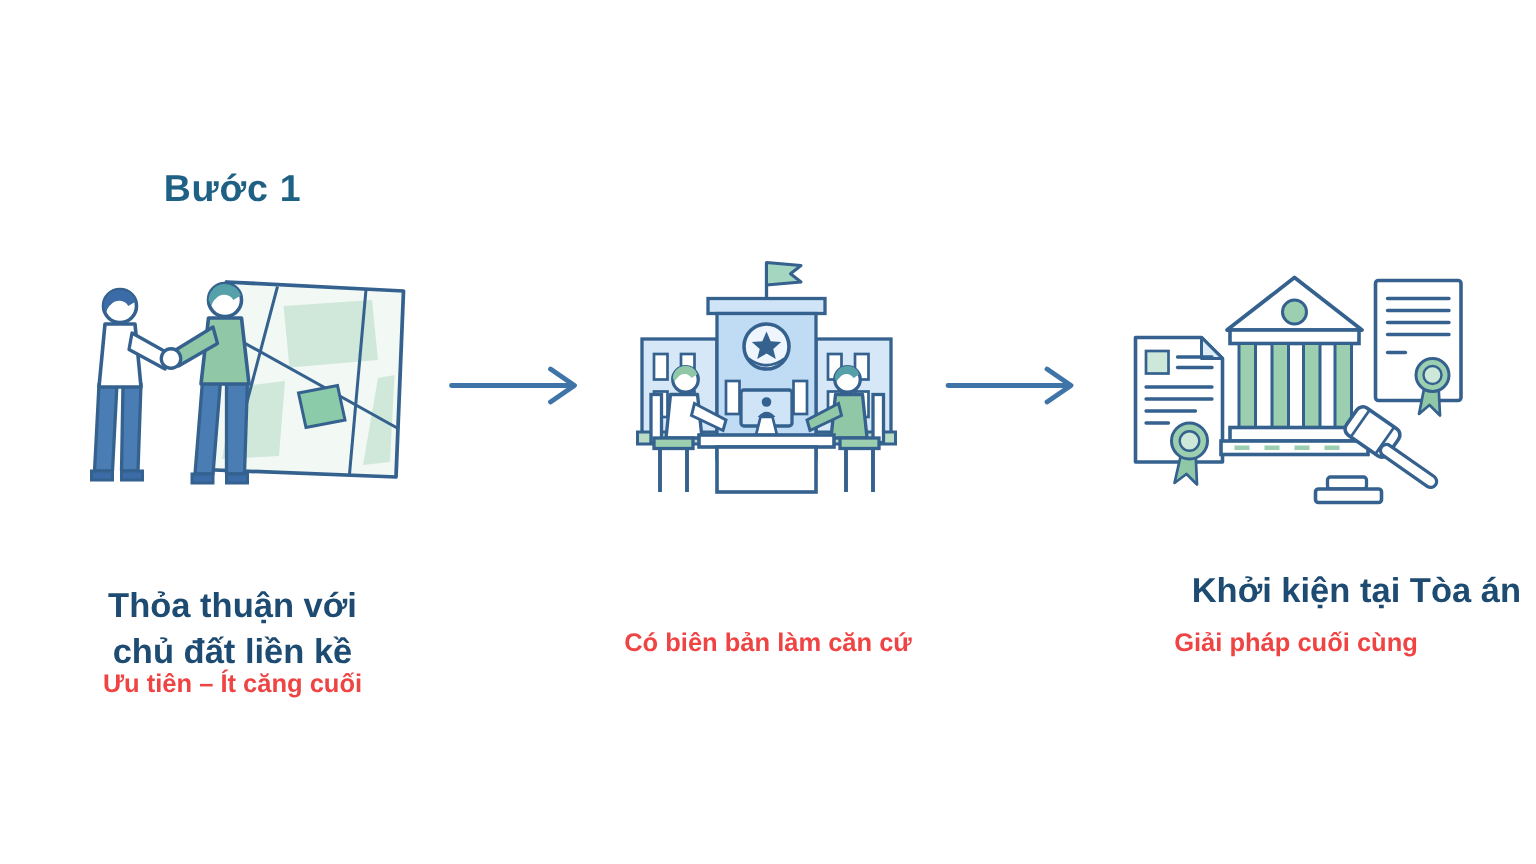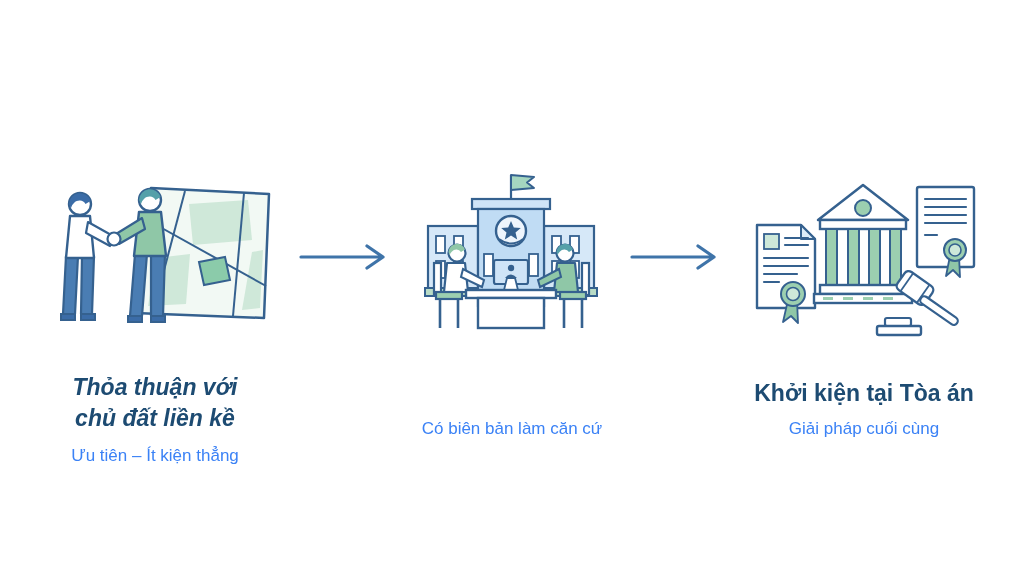--- a/index.html
+++ b/index.html
@@ -28,42 +28,43 @@
   #step2 .illus { top:166px; left:42px; }
   #step3 .illus { top:170px; left:23px; }
 
   .step-heading {
     position:absolute; left:-10px; width:300px;
     margin:0; text-align:center;
     font-size:23px; font-weight:bold; line-height:31px;
     color:#1d4b72;
     white-space:pre-line;
   }
-  #step1 .step-heading { top:372px;font-style:italic; }
+  #step1 .step-heading { top:388px; }
   #step2 .step-heading { top:378px; }
-  #step3 .step-heading { top:378px; }
+  #step3 .step-heading { top:378px;text-align:right; }
 
   .step-subtitle {
     position:absolute; left:-10px; width:300px;
     margin:0; text-align:center;
-    font-size:17px; font-weight:normal;
-    color:#3b82f6;
+    font-size:17px; font-weight:bold;
+    color:#ef4444;
   }
   #step1 .step-subtitle { top:446px; }
   #step2 .step-subtitle { top:419px; }
   #step3 .step-subtitle { top:419px; }
 
   .arrow { position:absolute; top:242px; }
   #arrow1 { left:297px; }
   #arrow2 { left:628px; }
 </style>
 </head>
 <body>
 
 <section class="step" id="step1">
+  <h2 class="step-title">Bước 1</h2>
 
   <div class="illus">
     <svg width="235" height="190" viewBox="0 0 235 190">
       <g>
         <polygon points="112,20 230,26 225,150 96,145" fill="#f2f9f4" stroke="#35618f" stroke-width="2.5" stroke-linejoin="round"></polygon>
         <polygon points="150,36 209,32 213,72 154,77" fill="#cfe8d9"></polygon>
         <polygon points="117,90 151,86 147,136 109,138" fill="#cfe8d9"></polygon>
         <polygon points="213,84 224,82 221,140 203,142" fill="#cfe8d9"></polygon>
         <line x1="146" y1="23" x2="114" y2="144" stroke="#35618f" stroke-width="2"></line>
         <line x1="205" y1="25" x2="194" y2="148" stroke="#35618f" stroke-width="2"></line>
@@ -89,21 +90,21 @@
         <path d="M103,50 L77,66 L80,76 L106,61 Z" fill="#8fc7a7" stroke="#35618f" stroke-width="2.2" stroke-linejoin="round"></path>
         <circle cx="111" cy="32" r="11" fill="#ffffff" stroke="#35618f" stroke-width="2.4"></circle>
         <path d="M100,32 a11,11 0 0 1 21.5,-3 l-5,3 a7,7 0 0 0 -11.5,-1 q-2.5,2 -3,5 z" fill="#55a0a9"></path>
         <circle cx="75" cy="71" r="6.5" fill="#ffffff" stroke="#35618f" stroke-width="2.2"></circle>
       </g>
     </svg>
   </div>
 
   <h3 class="step-heading">Thỏa thuận với
 chủ đất liền kề</h3>
-  <p class="step-subtitle">Ưu tiên – Ít kiện thẳng</p>
+  <p class="step-subtitle">Ưu tiên – Ít căng cuối</p>
 </section>
 
 <div class="arrow" id="arrow1">
   <svg width="96" height="30" viewBox="0 0 96 30">
     <path d="M4,15 H84 M70,4 L86,15 L70,26" fill="none" stroke="#3f74a9" stroke-width="3.2" stroke-linecap="round" stroke-linejoin="round"></path>
   </svg>
 </div>
 
 <section class="step" id="step2">
 

